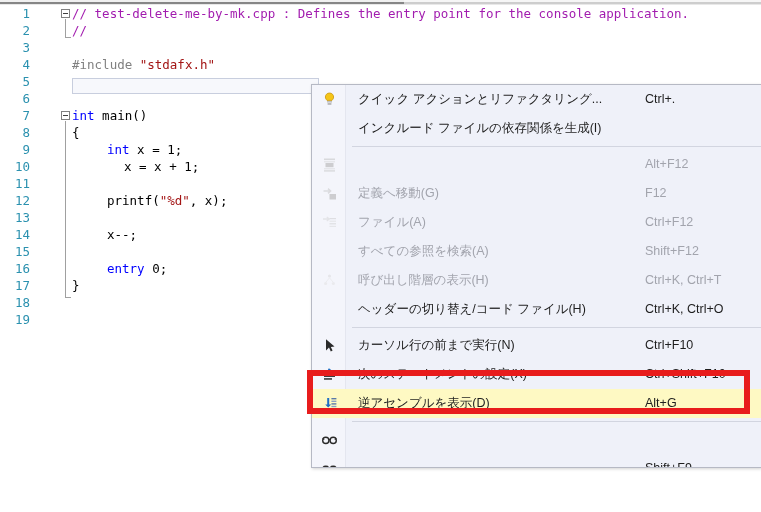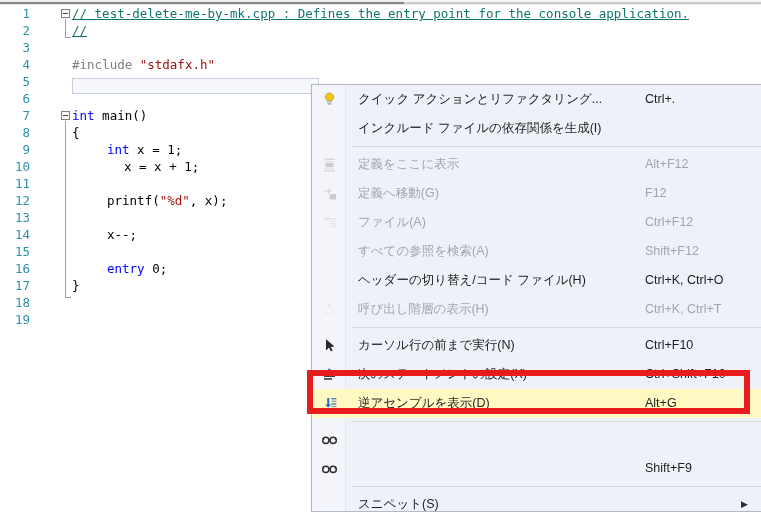--- a/index.html
+++ b/index.html
@@ -70,21 +70,21 @@
     color: #2b91af;
     font-family: "DejaVu Sans Mono", monospace;
     font-size: 12.5px;
   }
   .ltext {
     position: absolute;
     left: 72px; top: 0;
     color: #000000;
     white-space: pre;
   }
-  .cmt { color: #0f766e; text-decoration: underline; }
+  .cmt { color: #a21caf; }
   .kw  { color: #0000ff; }
   .str { color: #a31515; }
   .pp  { color: #808080; }
 
   
   .fold {
     position: absolute;
     left: 61px; top: 4px;
     width: 9px; height: 9px;
     border: 1px solid #808080;
@@ -118,21 +118,21 @@
     height: 16px;
     border: 1px solid #c8cede;
     background: #f7f8fc;
   }
 
   
   .ctxmenu {
     position: absolute;
     left: 311px; top: 84px;
     width: 450px;
-    height: 428px;
+    height: 384px;
     background: #eff1f9;
     border: 1px solid #b6b9c4;
     border-right: none;
     box-shadow: 1px 1px 3px rgba(0,0,0,0.18);
     font-family: "Liberation Sans", sans-serif;
     font-size: 12.5px;
     overflow: hidden;
   }
   .gutter {
     position: absolute;
@@ -328,21 +328,20 @@
         <div class="mi dis">
           <span class="micon" style="opacity: 0.45;">
             <svg width="17" height="17" viewBox="0 0 17 17">
               <rect x="3" y="2.5" width="11" height="1.6" fill="#b8b8b8"></rect>
               <rect x="3" y="5.2" width="11" height="1.2" fill="#cccccc"></rect>
               <rect x="4.5" y="7" width="8" height="4.2" fill="#9e9e9e"></rect>
               <rect x="3" y="12.2" width="11" height="1.2" fill="#cccccc"></rect>
               <rect x="3" y="14.2" width="11" height="1.4" fill="#b8b8b8"></rect>
             </svg>
           </span>
-          <span class="mlabel">定義をここに表示</span>
           <span class="mkey">Alt+F12</span>
         </div>
         <div class="mi dis">
           <span class="micon" style="opacity: 0.45;">
             <svg width="17" height="17" viewBox="0 0 17 17">
               <path d="M2.5 6 L9 6 M7 3.6 L9.6 6 L7 8.4" stroke="#bdbdbd" stroke-width="1.5" fill="none"></path>
               <rect x="8.5" y="9" width="6.5" height="5.5" fill="#9e9e9e"></rect>
             </svg>
           </span>
           <span class="mlabel">定義へ移動(G)</span>
@@ -358,35 +357,35 @@
               <rect x="8.5" y="11.8" width="6.5" height="1.2" fill="#d4d4d4"></rect>
             </svg>
           </span>
           <span class="mlabel">ファイル(A)</span>
           <span class="mkey">Ctrl+F12</span>
         </div>
         <div class="mi dis">
           <span class="mlabel">すべての参照を検索(A)</span>
           <span class="mkey">Shift+F12</span>
         </div>
-        <div class="mi">
-          <span class="mlabel">ヘッダーの切り替え/コード ファイル(H)</span>
-          <span class="mkey">Ctrl+K, Ctrl+O</span>
-        </div>
         <div class="mi dis">
           <span class="micon" style="opacity: 0.45;">
             <svg width="17" height="17" viewBox="0 0 17 17">
               <circle cx="8.5" cy="4" r="1.6" fill="#d6d6d6"></circle>
               <circle cx="4.6" cy="11.5" r="1.6" fill="#dedede"></circle>
               <circle cx="12.4" cy="11.5" r="1.6" fill="#dedede"></circle>
               <path d="M8.5 5.8 L5 10 M8.5 5.8 L12 10" stroke="#e0e0e0" stroke-width="1" fill="none"></path>
             </svg>
           </span>
           <span class="mlabel">呼び出し階層の表示(H)</span>
           <span class="mkey">Ctrl+K, Ctrl+T</span>
+        </div>
+        <div class="mi">
+          <span class="mlabel">ヘッダーの切り替え/コード ファイル(H)</span>
+          <span class="mkey">Ctrl+K, Ctrl+O</span>
         </div>
         <div class="sep"></div>
         <div class="mi">
           <span class="micon">
             <svg width="17" height="17" viewBox="0 0 17 17">
               <path d="M5 2.2 L5 13.5 L8 10.6 L9.8 14.4 L11.6 13.5 L9.8 9.9 L13.5 9.6 z" fill="#2b2b2b"></path>
             </svg>
           </span>
           <span class="mlabel">カーソル行の前まで実行(N)</span>
           <span class="mkey">Ctrl+F10</span>

